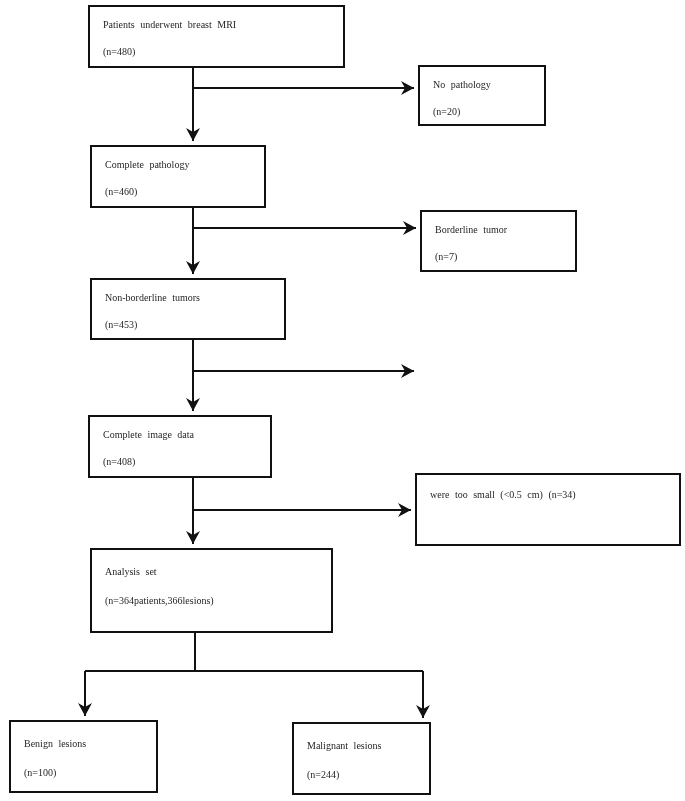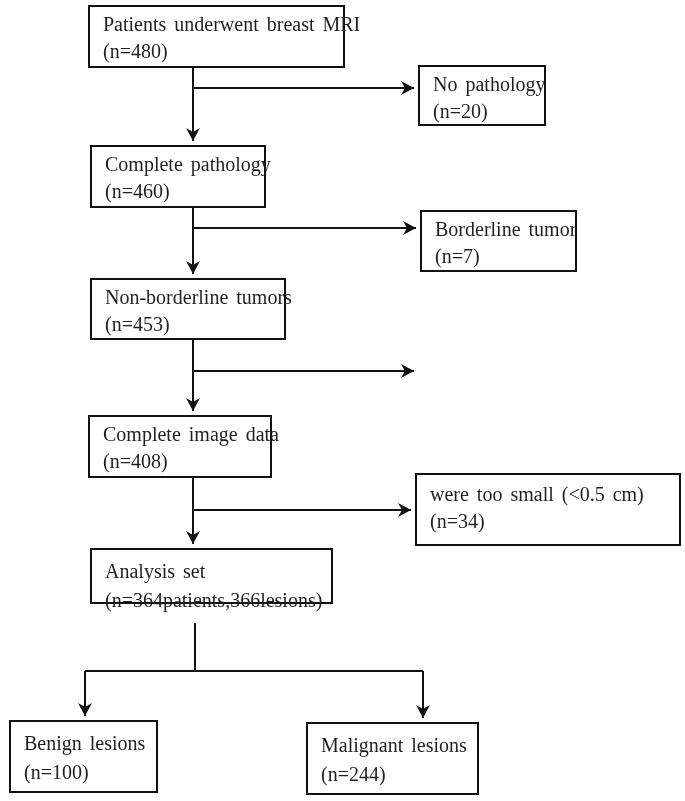--- a/index.html
+++ b/index.html
@@ -23,21 +23,21 @@
     width: 685px;
     height: 801px;
     pointer-events: none;
   }
   .box {
     position: absolute;
     box-sizing: border-box;
     border: 2px solid #111111;
     background: #ffffff;
     padding: 4px 8px 8px 13px;
-    font-size: 20px;
+    font-size: 10px;
     line-height: 27px;
     word-spacing: 3px;
     white-space: nowrap;
   }
   .box .l1, .box .l2 {
     display: block;
   }
   .box.tall {
     padding-top: 7px;
     line-height: 29px;
@@ -101,28 +101,28 @@
 
   <div class="box" style="left:88px;top:415px;width:184px;height:63px">
     <span class="l1">Complete image data</span>
     <span class="l2">(n=408)</span>
   </div>
 
   <div class="box wrap" style="left:415px;top:473px;width:266px;height:73px;padding-top:6px">
     <span class="l2">were too small (&lt;0.5 cm) (n=34)</span>
   </div>
 
-  <div class="box tall" style="left:90px;top:548px;width:243px;height:56px">
+  <div class="box tall" style="left:90px;top:548px;width:243px;height:85px">
     <span class="l1">Analysis set</span>
     <span class="l2">(n=364patients,366lesions)</span>
   </div>
 
   <div class="box tall" style="left:9px;top:720px;width:149px;height:73px">
     <span class="l1">Benign lesions</span>
     <span class="l2">(n=100)</span>
   </div>
 
-  <div class="box tall" style="left:306px;top:722px;width:173px;height:73px">
+  <div class="box tall" style="left:292px;top:722px;width:139px;height:73px">
     <span class="l1">Malignant lesions</span>
     <span class="l2">(n=244)</span>
   </div>
 
 </div>
 
 </body></html>

